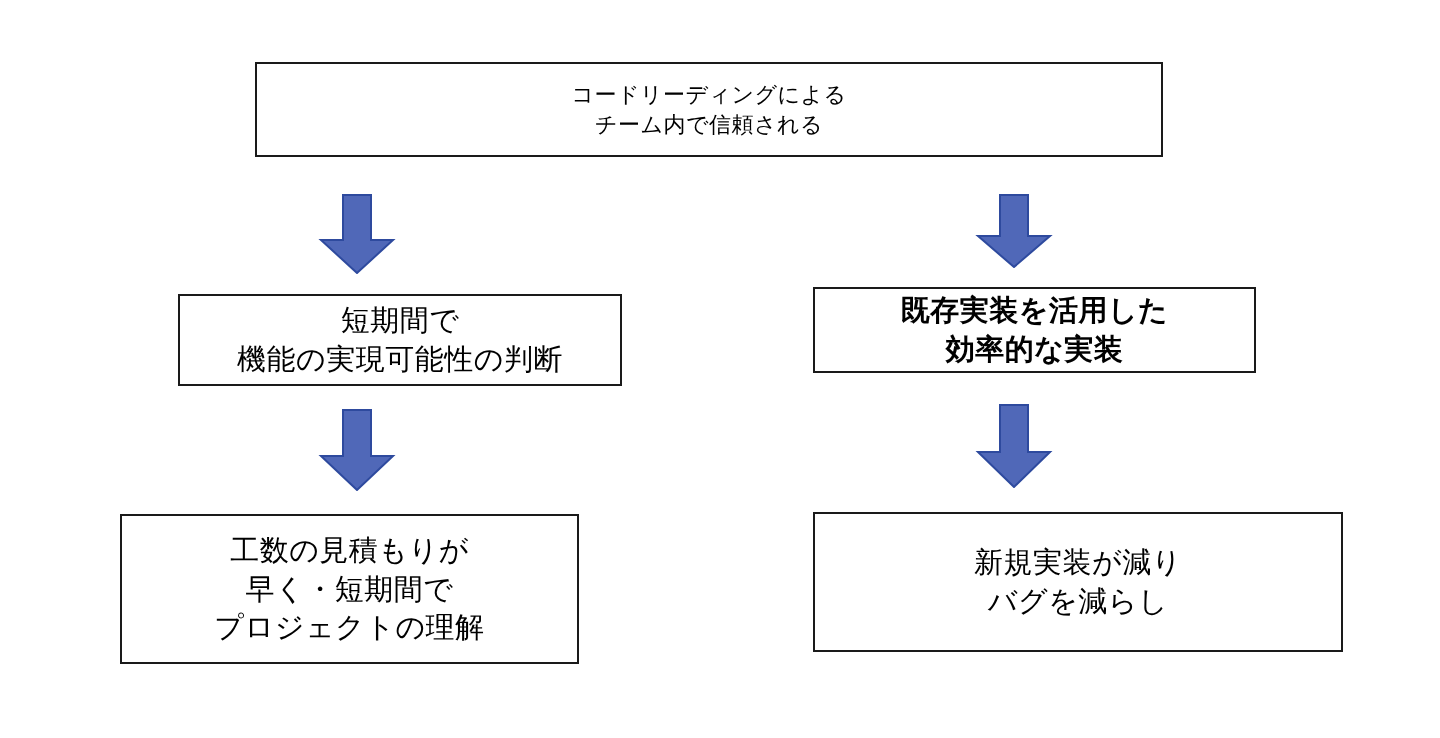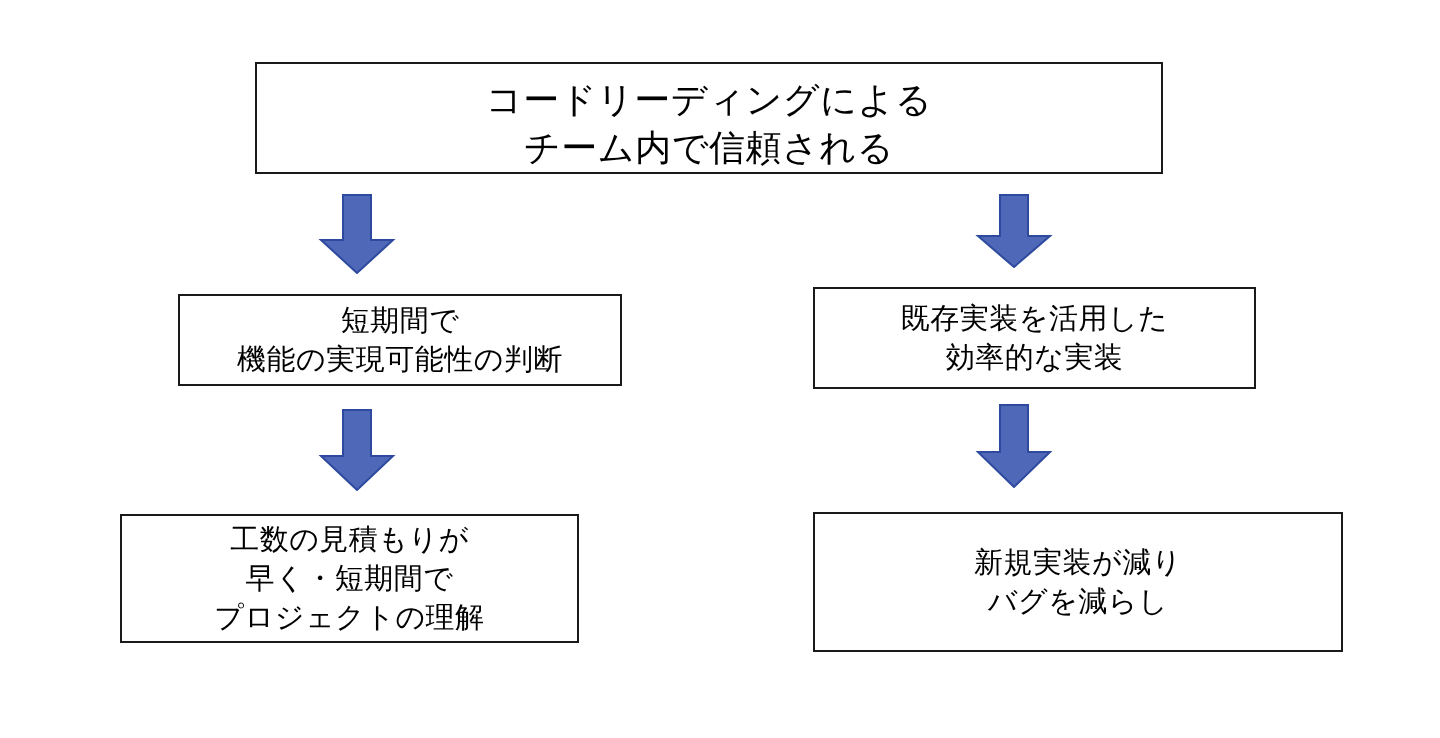--- a/index.html
+++ b/index.html
@@ -31,24 +31,24 @@
     line-height: 1.34;
     letter-spacing: 0.5px;
     font-weight: 400;
   }
   .node .line {
     display: block;
     white-space: nowrap;
   }
 
   
-  #node-root      { left: 255px; top: 62px;  width: 908px; height: 112px;  font-size: 36px; justify-content: flex-end; }
+  #node-root      { left: 255px; top: 62px;  width: 908px; height: 95px;  font-size: 22px; }
   #node-left-1    { left: 135px; top: 294px; width: 444px; height: 92px;  font-size: 29px; margin-left: 43px; }
-  #node-right-1   { left: 813px; top: 287px; width: 443px; height: 102px;  font-size: 29px; }
-  #node-left-2    { left: 120px; top: 514px; width: 459px; height: 129px; font-size: 29px; }
+  #node-right-1   { left: 813px; top: 287px; width: 443px; height: 86px;  font-size: 29px; font-weight: bold; }
+  #node-left-2    { left: 120px; top: 514px; width: 459px; height: 150px; font-size: 29px; }
   #node-right-2   { left: 813px; top: 512px; width: 530px; height: 140px; font-size: 29px; }
 
   
   .arrow {
     position: absolute;
   }
   .arrow svg { display: block; }
 
   #arrow-root-left   { left: 317px; top: 194px; }
   #arrow-root-right  { left: 974px; top: 194px; }

